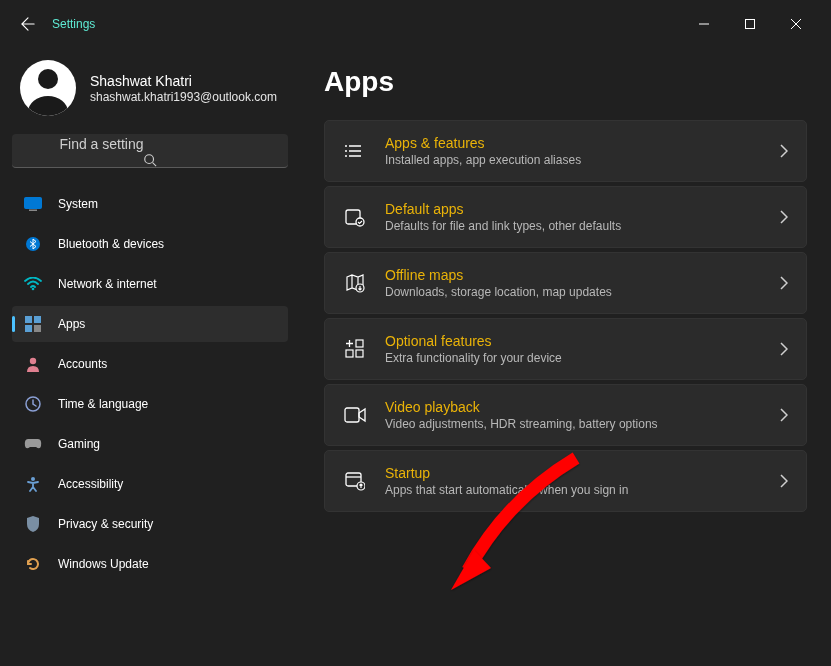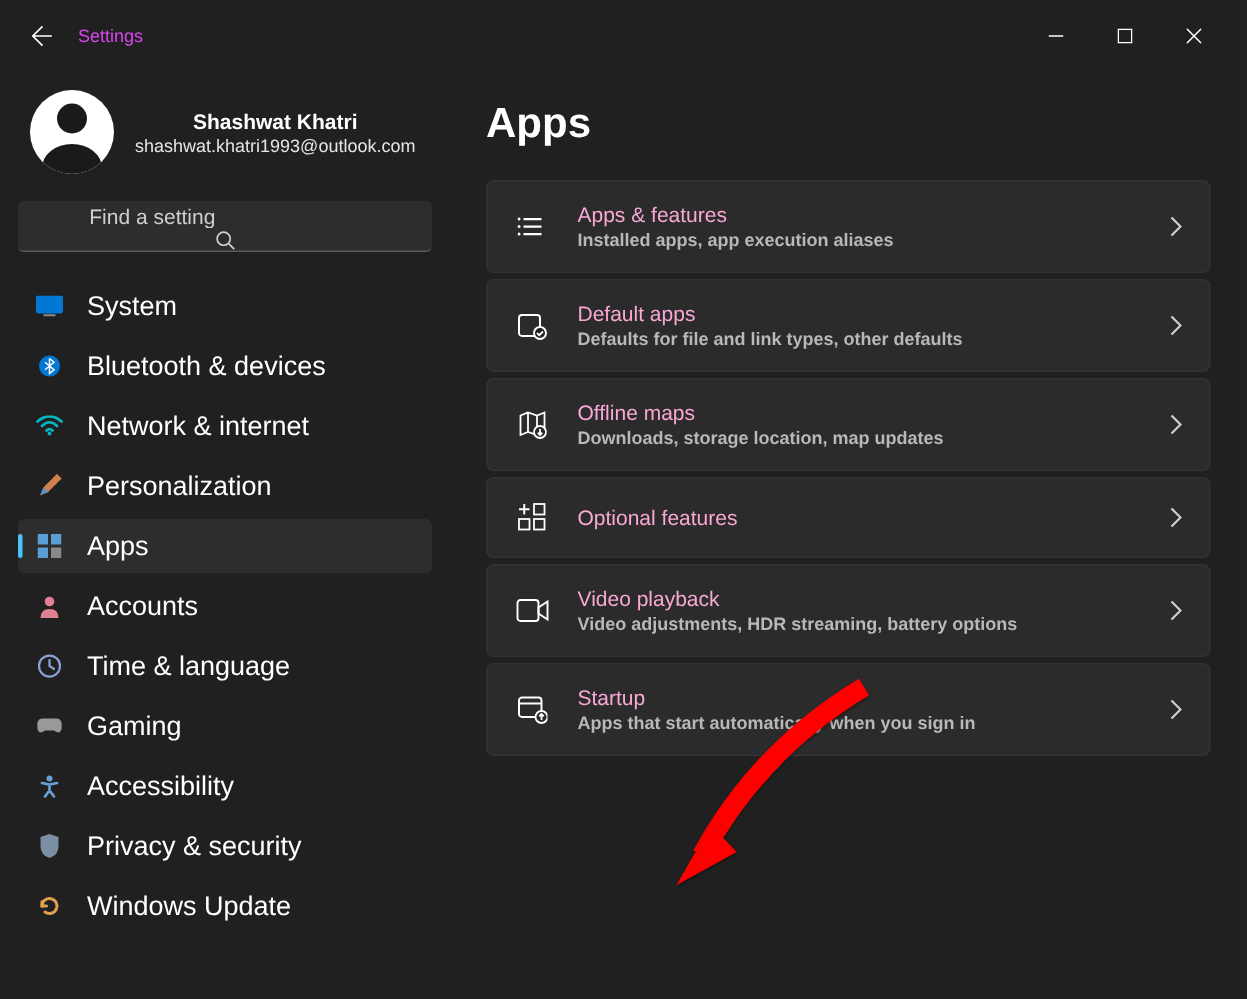--- a/index.html
+++ b/index.html
@@ -19,21 +19,21 @@
       padding: 0 12px;
     }
     .back-btn {
       width: 32px; height: 32px;
       display: flex; align-items: center; justify-content: center;
       cursor: pointer;
     }
     .title-lbl {
       font-size: 12px;
       margin-left: 8px;
-      color: #d946ef;
+      color: #5eead4;
     }
     .win-controls {
       margin-left: auto;
       display: flex;
       gap: 0;
     }
     .win-btn {
       width: 46px; height: 32px;
       display: flex; align-items: center; justify-content: center;
       cursor: pointer;
@@ -53,21 +53,21 @@
       background: #fff; position: relative; overflow: hidden;
     }
     .avatar::before {
       content: ""; position: absolute; top: 9px; left: 18px;
       width: 20px; height: 20px; border-radius: 50%; background: #1a1a1a;
     }
     .avatar::after {
       content: ""; position: absolute; bottom: -12px; left: 8px;
       width: 40px; height: 32px; border-radius: 50% 50% 0 0; background: #1a1a1a;
     }
-    .profile-name { font-size: 14px; font-weight: 700; text-align: center; }
+    .profile-name { font-size: 14px; font-weight: 400; }
     .profile-email { font-size: 12px; color: #e5e5e5; margin-top: 1px; }
     
     .search {
       display: flex; align-items: center;
       background: #2d2d2d;
       border-bottom: 1px solid #5a5a5a;
       border-radius: 4px;
       height: 34px; padding: 0 12px;
       margin-bottom: 18px;
       flex-direction: column;
@@ -76,21 +76,21 @@
       flex: 1; background: transparent; border: none;
       color: #cfcfcf; font-size: 14px; outline: none;
     }
     .search input::placeholder { color: #cfcfcf; }
     
     .nav { list-style: none; }
     .nav-item {
       display: flex; align-items: center; gap: 16px;
       height: 36px; padding: 0 12px;
       border-radius: 4px; cursor: pointer;
-      font-size: 18px; color: #ffffff;
+      font-size: 12px; color: #ffffff;
       margin-bottom: 4px;
       position: relative;
     }
     .nav-item.active { background: #2d2d2d; }
     .nav-item.active::before {
       content: ""; position: absolute; left: 0; top: 10px; bottom: 10px;
       width: 3px; background: #4cc2ff; border-radius: 2px;
     }
     .nav-icon { width: 18px; height: 18px; display: flex; align-items: center; justify-content: center; font-size: 15px; }
     
@@ -101,22 +101,22 @@
       background: #2b2b2b;
       border: 1px solid #333333;
       border-radius: 5px;
       padding: 14px 18px;
       margin-bottom: 4px;
       cursor: pointer;
       gap: 18px;
     }
     .card-icon { width: 24px; height: 24px; display: flex; align-items: center; justify-content: center; color: #ffffff; }
     .card-text { flex: 1; }
-    .card-title { font-size: 14px; color: #f9a8d4; }
-    .card-sub { font-size: 12px; color: #b8b8b8; margin-top: 2px; font-weight: bold; }
+    .card-title { font-size: 14px; color: #eab308; }
+    .card-sub { font-size: 12px; color: #b8b8b8; margin-top: 2px; }
     .chevron { color: #cfcfcf; }
     
     .annotation {
       position: absolute;
       left: 446px; top: 450px;
       pointer-events: none;
       z-index: 100;
     }
   </style>
 </head>
@@ -185,29 +185,20 @@
       </li>
       <li class="nav-item">
         <span class="nav-icon">
             <svg width="18" height="14" viewBox="0 0 18 14">
               <path d="M1 4 Q9 -3 17 4 M4 7 Q9 2 14 7 M7 10 Q9 8 11 10" stroke="#00b7c3" stroke-width="1.8" fill="none" stroke-linecap="round"></path>
               <circle cx="9" cy="12" r="1.3" fill="#00b7c3"></circle>
             </svg>
           </span>
         <span>Network &amp; internet</span>
       </li>
-      <li class="nav-item">
-        <span class="nav-icon">
-            <svg width="18" height="18" viewBox="0 0 18 18">
-              <path d="M3 15 L5 10 L14 1 L17 4 L8 13 Z" fill="#d08050" stroke="#a06040" stroke-width="0.5"></path>
-              <path d="M3 15 L5 10 L8 13 Z" fill="#5090d0"></path>
-            </svg>
-          </span>
-        <span>Personalization</span>
-      </li>
       <li class="nav-item active">
         <span class="nav-icon">
             <svg width="16" height="16" viewBox="0 0 16 16">
               <rect x="0" y="0" width="7" height="7" fill="#5a9fd4"></rect>
               <rect x="9" y="0" width="7" height="7" fill="#5a9fd4"></rect>
               <rect x="0" y="9" width="7" height="7" fill="#5a9fd4"></rect>
               <rect x="9" y="9" width="7" height="7" fill="#888"></rect>
             </svg>
           </span>
         <span>Apps</span>
@@ -326,20 +317,21 @@
       <div class="card-icon">
           <svg width="20" height="20" viewBox="0 0 20 20">
             <rect x="11" y="1" width="7" height="7" stroke="#fff" fill="none" stroke-width="1.2"></rect>
             <rect x="1" y="11" width="7" height="7" stroke="#fff" fill="none" stroke-width="1.2"></rect>
             <rect x="11" y="11" width="7" height="7" stroke="#fff" fill="none" stroke-width="1.2"></rect>
             <path d="M4.5 1 V8 M1 4.5 H8" stroke="#fff" stroke-width="1.3"></path>
           </svg>
         </div>
       <div class="card-text">
         <div class="card-title">Optional features</div>
+        <div class="card-sub">Extra functionality for your device</div>
       </div>
       <svg class="chevron" width="8" height="14" viewBox="0 0 8 14">
           <path d="M1 1 L7 7 L1 13" stroke="currentColor" stroke-width="1.5" fill="none"></path>
         </svg>
     </div>
 
 
     <div class="card">
       <div class="card-icon">
           <svg width="22" height="16" viewBox="0 0 22 16">

